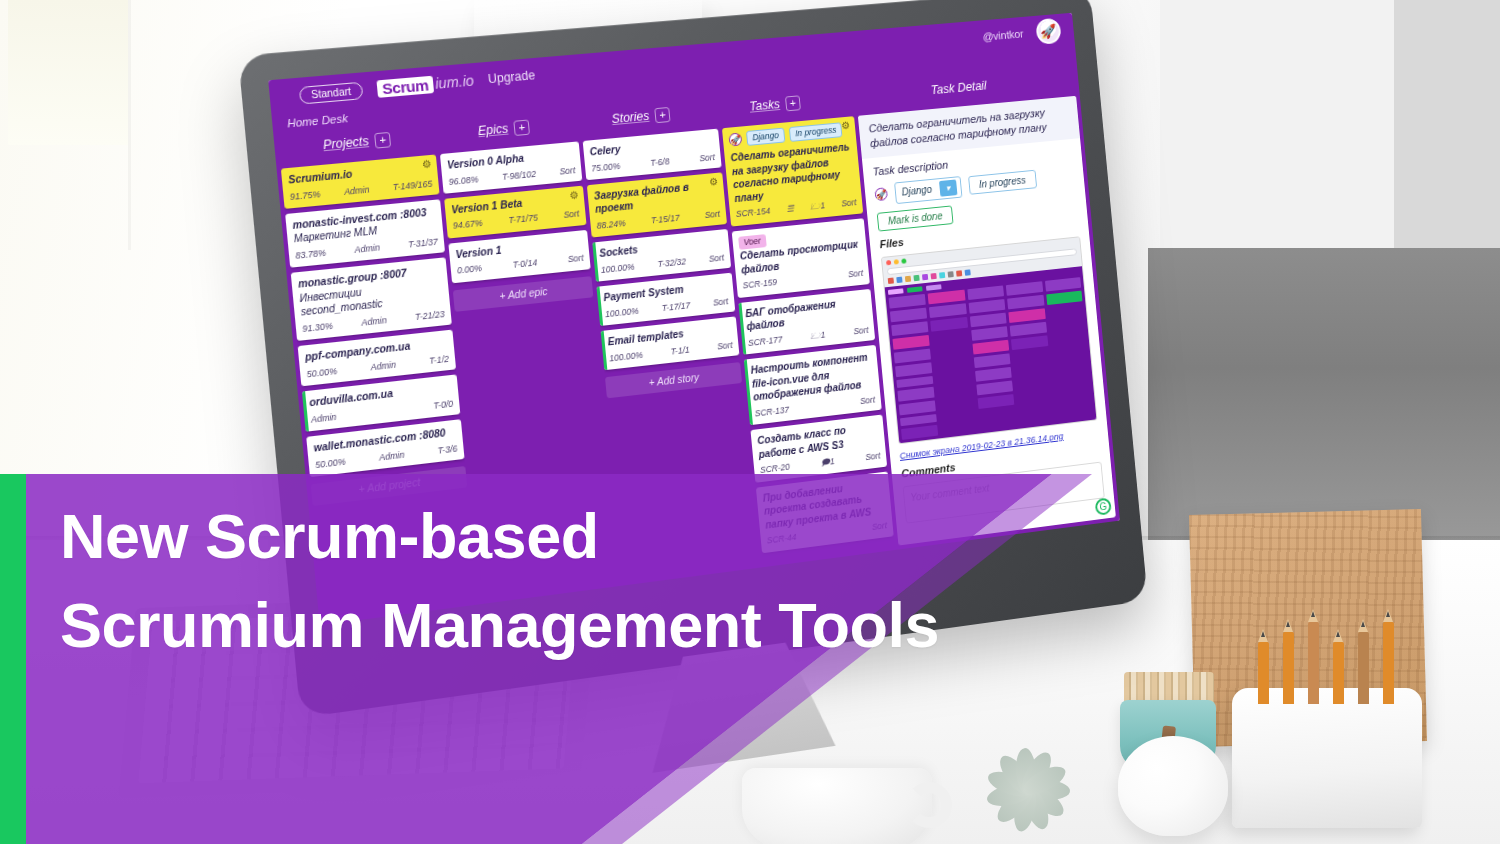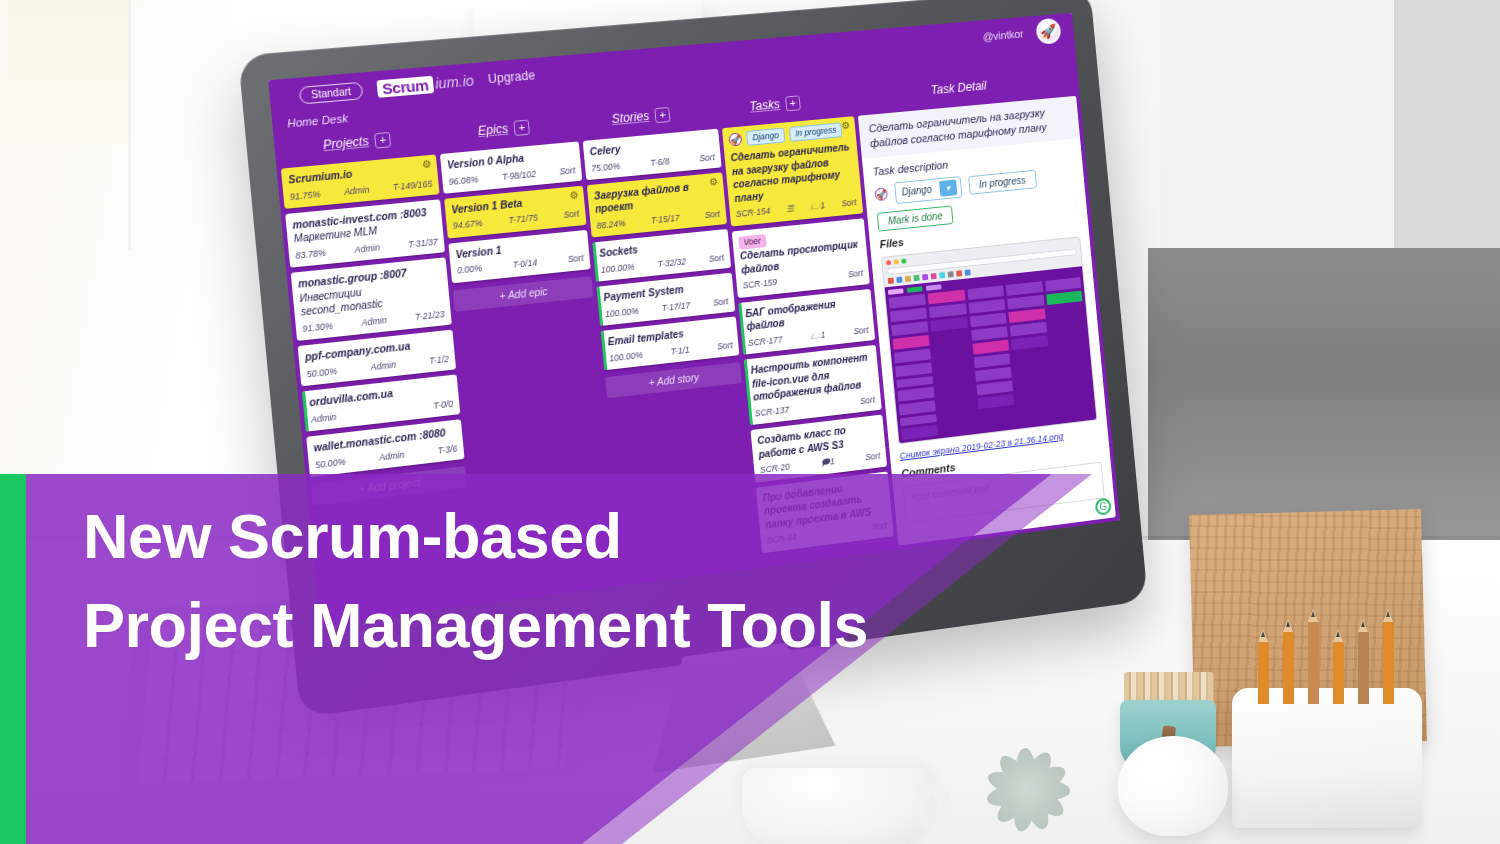--- a/index.html
+++ b/index.html
@@ -317,21 +317,21 @@
     background: #8a2ac4; opacity:.5;
     clip-path: polygon(1052px 474px, 1092px 474px, 622px 844px, 582px 844px);
   }
   .green-bar-left {
     position:absolute; left:0; top:474px; width:26px; height:370px;
     background:#19c85f;
   }
   .headline {
     position: absolute; left: 60px; top: 492px; width: 1000px;
     color: #fff; font-weight: 800; font-size: 63px; line-height: 1.42;
-    letter-spacing: -0.5px; text-shadow: 0 1px 2px rgba(0,0,0,.06); margin-left: 23px;
+    letter-spacing: -0.5px; text-shadow: 0 1px 2px rgba(0,0,0,.06);
   }
   .headline div { white-space: nowrap; }
 </style>
 </head>
 <body>
 
 <div id="stage">
 
   <div class="photo">
     <div class="wall-upper"></div>
@@ -720,16 +720,16 @@
     <div class="mon-stand"></div>
   </div>
 
   <div class="overlay-purple">
     <div class="ov-shape"></div>
     <div class="ov-shape2"></div>
   </div>
   <div class="green-bar-left"></div>
   <div class="headline">
     <div>New Scrum-based</div>
-    <div>Project Management Tools</div>
+    <div>Scrumium Management Tools</div>
   </div>
 
 </div>
 
 </body></html>

